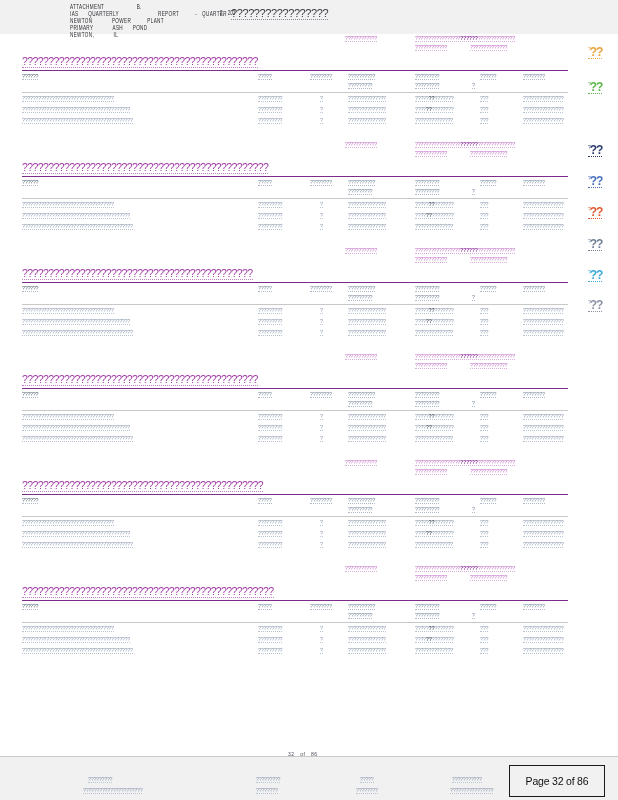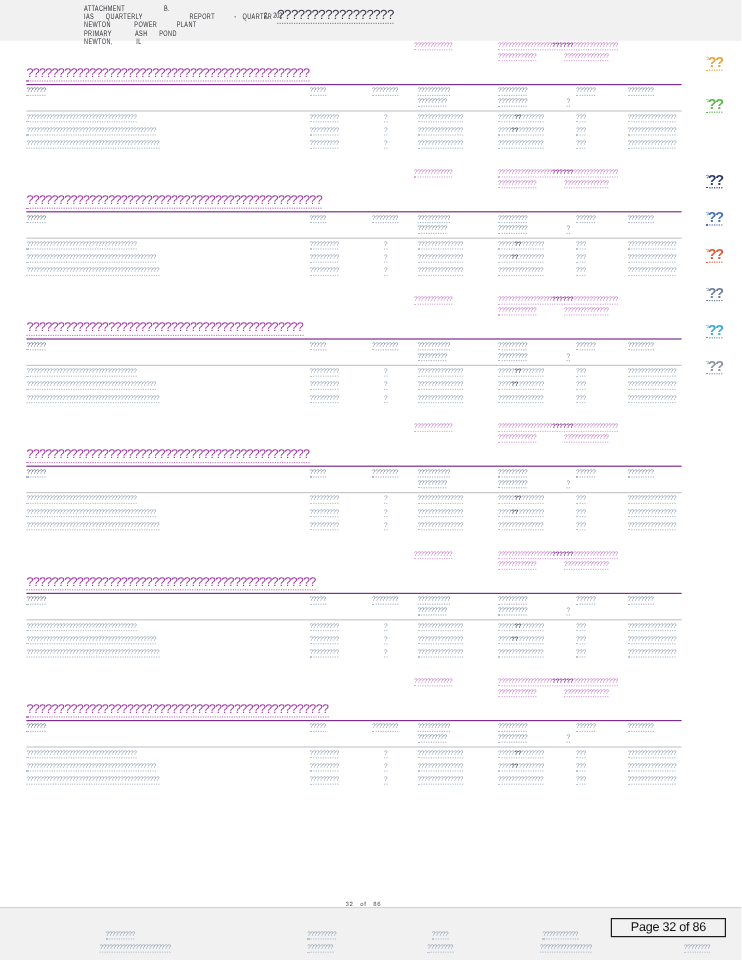--- a/index.html
+++ b/index.html
@@ -143,21 +143,21 @@
     position:absolute;
     font-size:5.4px;
     color:#8d9bb0;
     letter-spacing:-.3px;
     white-space:pre;
     border-bottom:1px dotted #b9c4d2;
     line-height:1;
   }
   #page-indicator{
     position:absolute;left:509px;top:765px;
-    width:96px;height:16px;
+    width:96px;height:32px;
     background:#f1f1f1;
     border:1.4px solid #1b1b1b;
     box-sizing:border-box;
     display:flex;align-items:center;justify-content:center;
     font-size:10.5px;color:#111;
     letter-spacing:-.2px;
   }
 </style>
 </head>
 <body>

